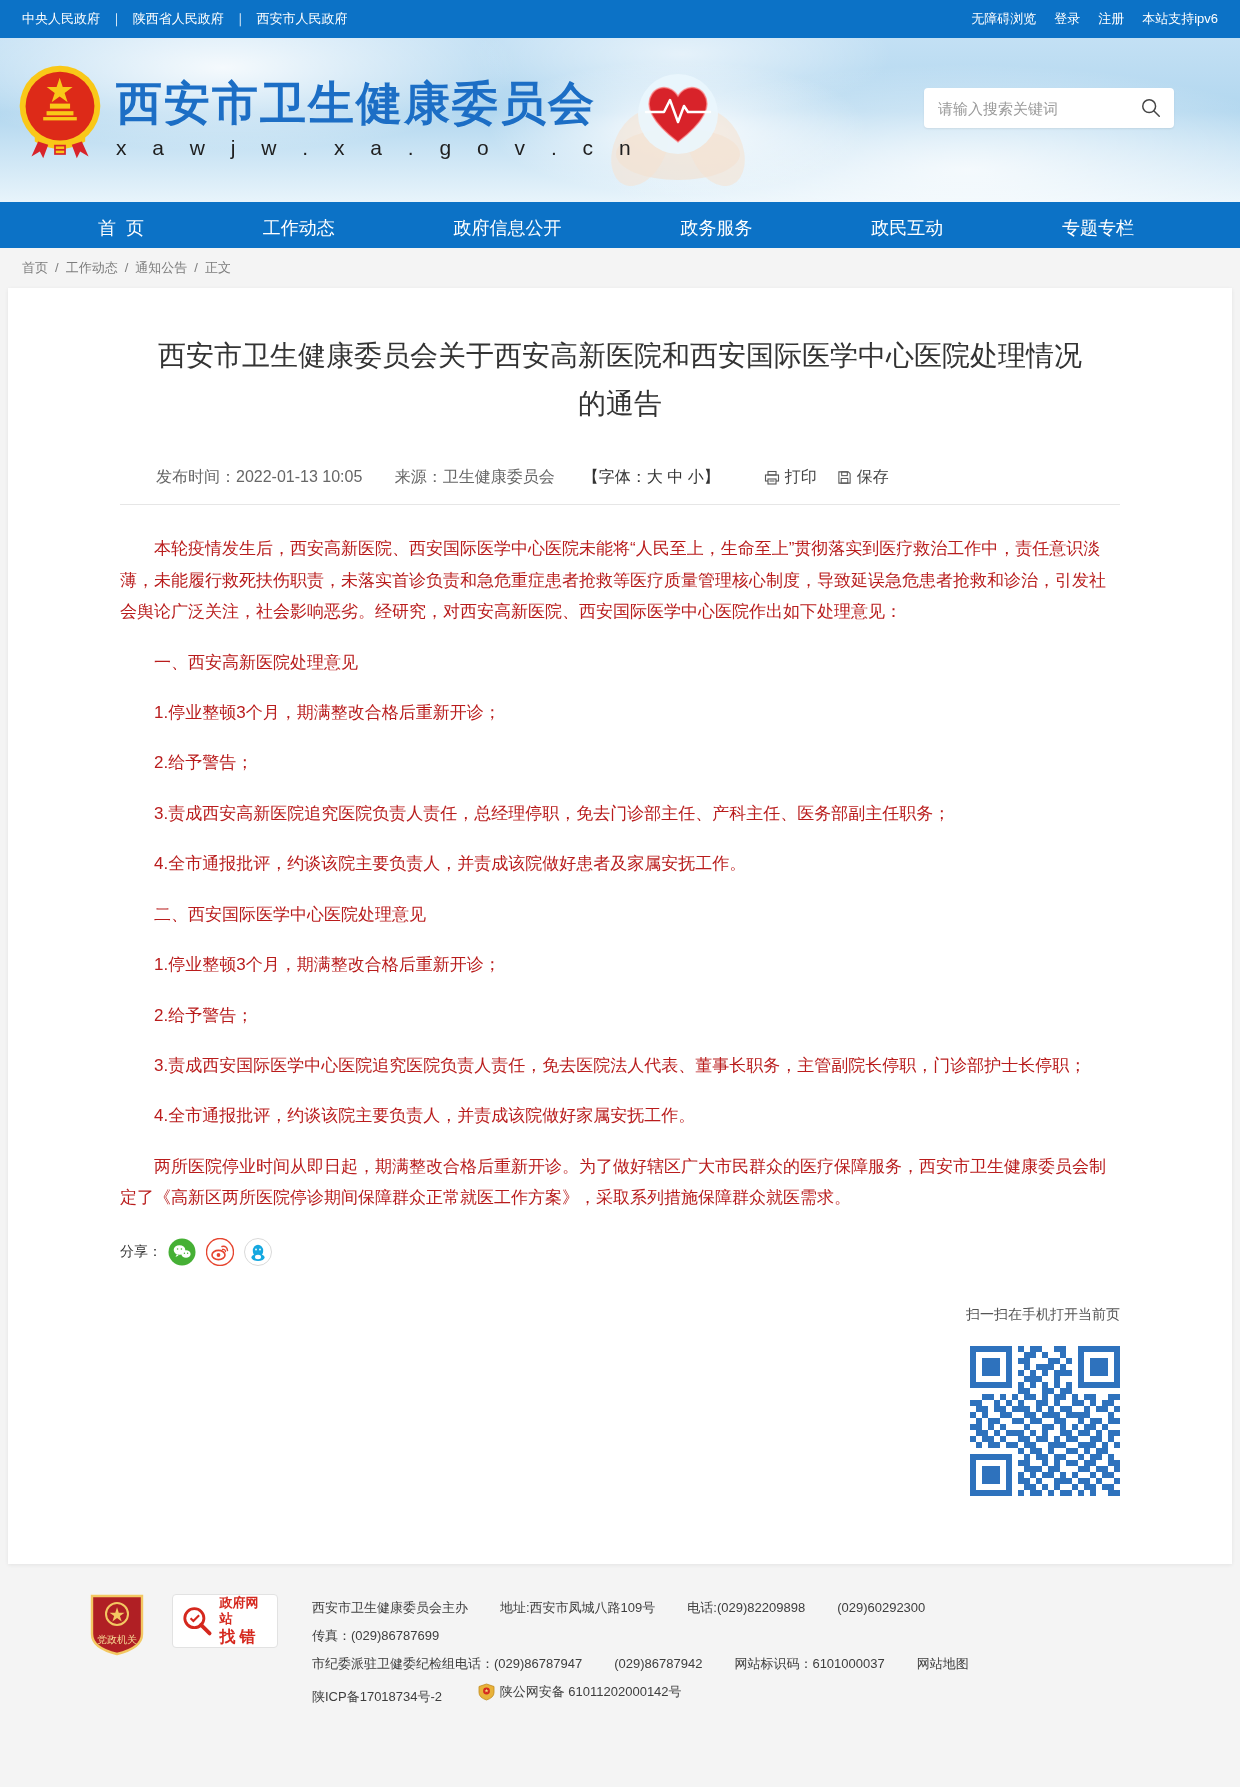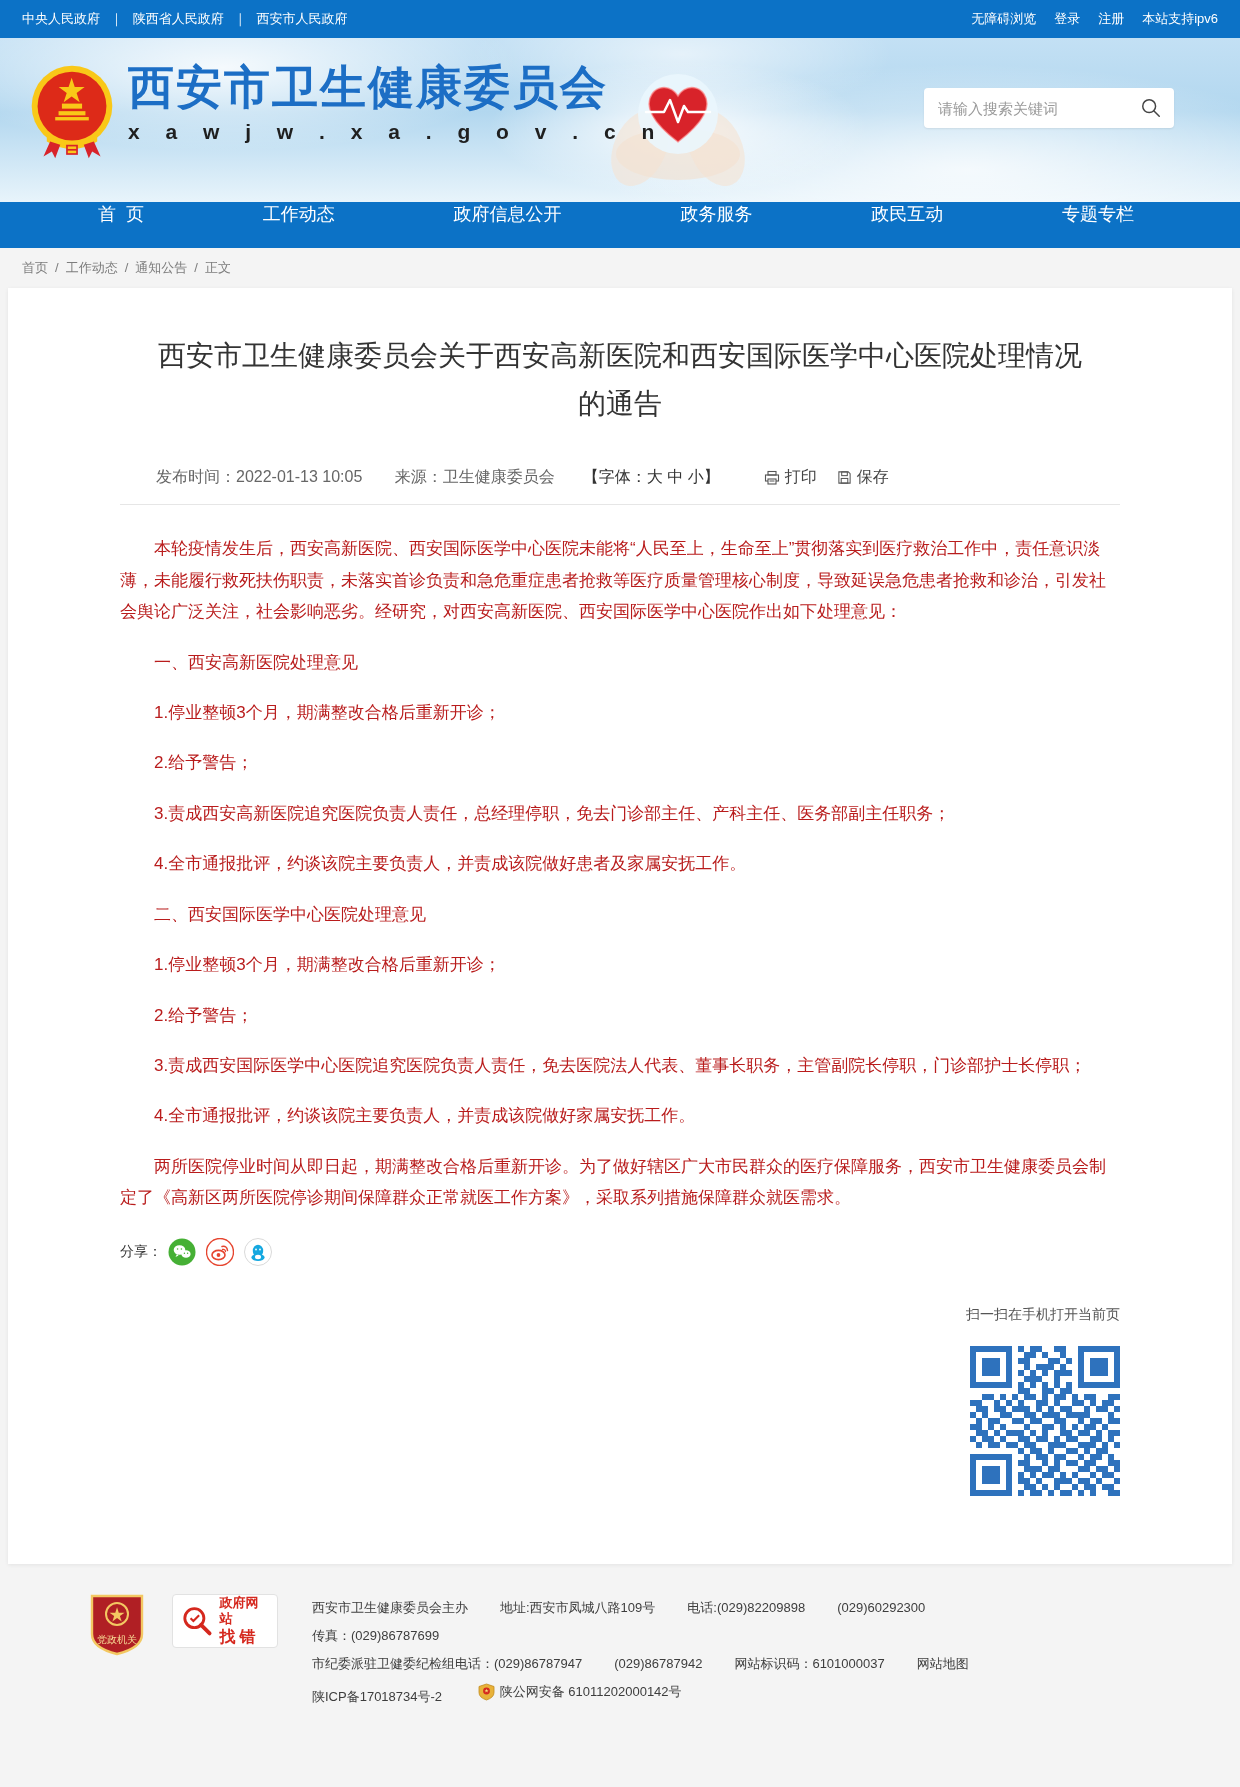--- a/index.html
+++ b/index.html
@@ -21,24 +21,24 @@
   .topbar .grp.right > span { margin-right:0; margin-left:18px; }
   
   .header {
     position:relative; height:164px; overflow:hidden;
     background:
       radial-gradient(ellipse 420px 120px at 18% 18%, rgba(255,255,255,.85), rgba(255,255,255,0) 70%),
       radial-gradient(ellipse 520px 150px at 78% 80%, rgba(255,255,255,.75), rgba(255,255,255,0) 70%),
       radial-gradient(ellipse 300px 90px at 55% 10%, rgba(255,255,255,.6), rgba(255,255,255,0) 70%),
       linear-gradient(180deg,#c3e0f4 0%,#b2d7ef 45%,#e8f4fb 100%);
   }
-  .logo-row { position:absolute; left:30px; top:26px; display:flex; align-items:flex-start; cursor:pointer; }
+  .logo-row { position:absolute; left:18px; top:26px; display:flex; align-items:flex-end; cursor:pointer; }
   .emblem { width:84px; height:96px; margin-right:14px; flex:0 0 auto; }
   .site-name { font-size:46px; font-weight:bold; color:#1c6ec5; line-height:1; letter-spacing:2px; }
-  .site-url  { font-size:21px; font-weight:bold; color:#1f1f1f; letter-spacing:10px; margin-top:10px; }
+  .site-url  { font-size:21px; font-weight:normal; color:#1f1f1f; letter-spacing:10px; margin-top:10px; }
   .banner-photo {
     position:absolute; left:468px; top:0; width:420px; height:164px;
     background:radial-gradient(ellipse 60% 55% at 50% 55%, rgba(255,255,255,.95), rgba(230,243,250,0) 75%);
     pointer-events:none;
   }
   .banner-photo svg { position:absolute; left:120px; top:18px; }
   .searchbox {
     position:absolute; right:66px; top:50px; width:250px; height:40px;
     background:#fff; border-radius:4px; display:flex; align-items:center;
     box-shadow:0 1px 2px rgba(0,0,0,.08); padding:0 12px;
@@ -46,21 +46,21 @@
   .searchbox input {
     border:none; outline:none; flex:1; font-size:15px; color:#333;
     font-family:"Liberation Sans", sans-serif; background:transparent;
   }
   .searchbox input::placeholder { color:#9a9a9a; }
   .search-btn { width:22px; height:22px; cursor:pointer; flex:0 0 auto; }
   
   .nav { height:46px; background:#0c72c6; }
   .nav ul {
     list-style:none; margin:0 0 0 92px; padding:0; width:1048px;
-    display:flex; justify-content:space-between; height:52px; 
+    display:flex; justify-content:space-between; height:52px; align-items:center;
   }
   .nav li { color:#fff; font-size:18px; cursor:pointer; white-space:pre; padding:0 6px; }
   
   .breadcrumb { padding:11px 0 9px 22px; font-size:13px; color:#7d7d7d; }
   .breadcrumb span { margin-right:7px; cursor:pointer; }
   
   .card {
     width:1224px; margin:2px auto 0; background:#fff;
     box-shadow:0 1px 4px rgba(0,0,0,.07);
     padding:44px 112px 64px 112px;

